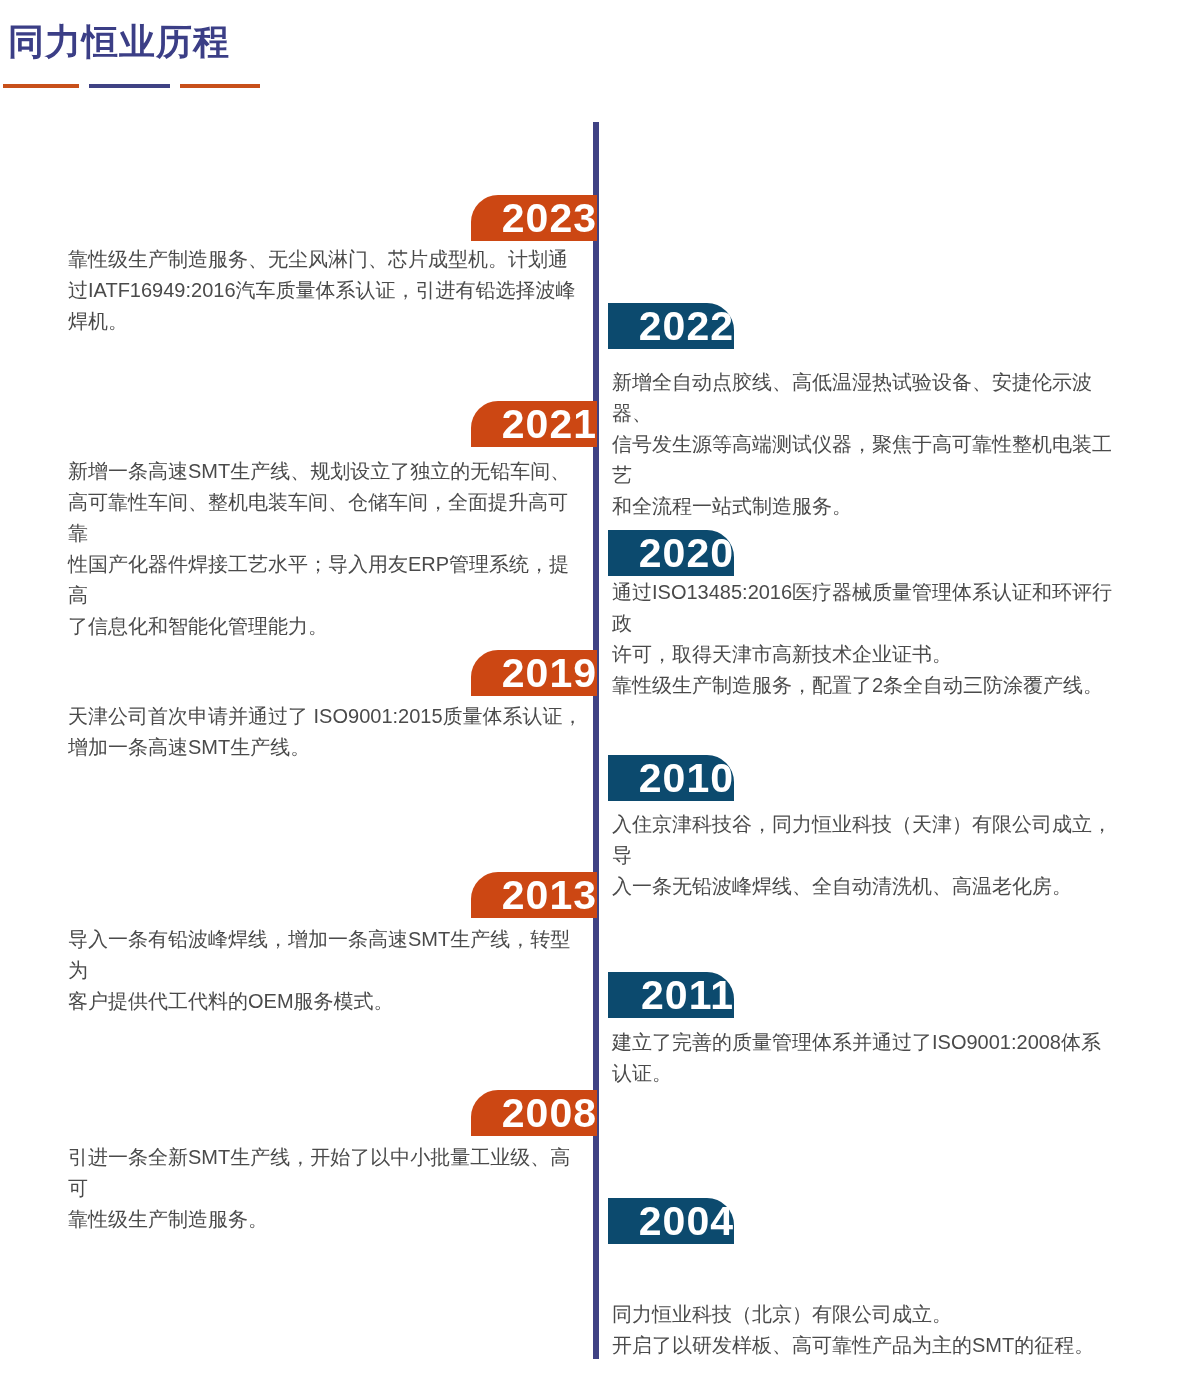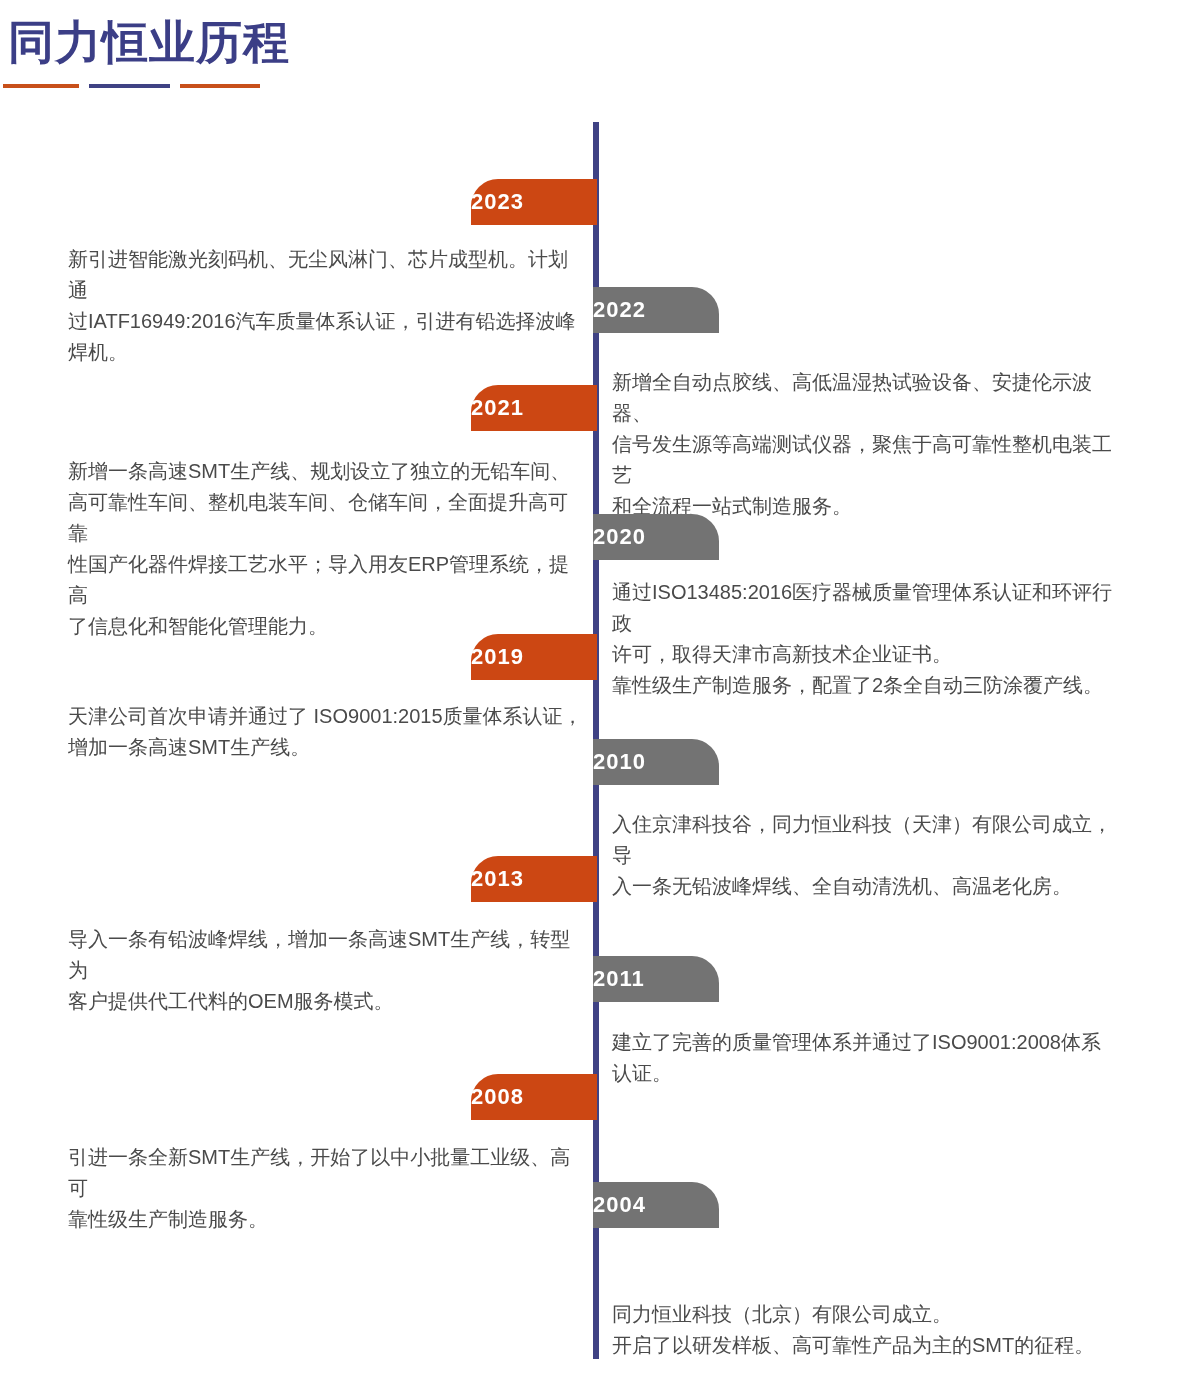--- a/index.html
+++ b/index.html
@@ -8,45 +8,46 @@
     width: 1200px; height: 1380px;
     position: relative;
     font-family: "Liberation Sans", "DejaVu Sans", sans-serif;
     overflow: hidden;
   }
   #stage { position: absolute; inset: 0; width: 1200px; height: 1380px; }
 
   
   .page-title {
     position: absolute; left: 8px; top: 20px;
-    font-size: 46px; font-weight: bold; line-height: 44px;
+    font-size: 36px; font-weight: bold; line-height: 44px;
     color: #3b3e86; letter-spacing: 1px; white-space: nowrap;
   }
   .title-underline { position: absolute; top: 84px; height: 4px; }
   .u-orange { background: #c8501a; }
   .u-indigo { background: #3f4284; }
   .u1 { left: 3px;   width: 76px; }
   .u2 { left: 89px;  width: 81px; }
   .u3 { left: 180px; width: 80px; }
 
   
   .timeline-line {
     position: absolute; left: 593px; top: 122px;
     width: 6px; height: 1237px; background: #3f4284;
   }
 
   
   .year-badge {
     position: absolute; width: 126px; height: 46px;
-    color: #ffffff; font-size: 22px; font-weight: bold;
-    line-height: 46px; text-align: left; letter-spacing: 1px;
+    color: #ffffff; font-size: 41px; font-weight: bold;
+    line-height: 46px; text-align: right; letter-spacing: 1px;
     z-index: 2;
+    margin-top: 16px;
   }
   .year-badge.left  { background: #cc4713; border-radius: 27px 0 0 0; left: 471px; }
-  .year-badge.right { background: #737373; border-radius: 0 27px 0 0; left: 593px; }
+  .year-badge.right { background: #0c4a6e; border-radius: 0 27px 0 0; left: 608px; }
 
   
   .milestone-text {
     position: absolute;
     font-size: 20px; line-height: 31px; color: #4a4a4a;
     white-space: pre-line;
   }
   .milestone-text.left  { left: 68px;  width: 516px; }
   .milestone-text.right { left: 612px; width: 505px; }
 </style>
@@ -57,21 +58,21 @@
 
   <h1 class="page-title">同力恒业历程</h1>
   <div class="title-underline u-orange u1"></div>
   <div class="title-underline u-indigo u2"></div>
   <div class="title-underline u-orange u3"></div>
 
   <div class="timeline-line"></div>
 
   <section>
     <div class="year-badge left" style="top:179px">2023</div>
-    <p class="milestone-text left" style="top:244px">新引进智能激光刻码机、无尘风淋门、芯片成型机。计划通
+    <p class="milestone-text left" style="top:244px">靠性级生产制造服务、无尘风淋门、芯片成型机。计划通
 过IATF16949:2016汽车质量体系认证，引进有铅选择波峰
 焊机。</p>
   </section>
 
   <section>
     <div class="year-badge right" style="top:287px">2022</div>
     <p class="milestone-text right" style="top:367px">新增全自动点胶线、高低温湿热试验设备、安捷伦示波器、
 信号发生源等高端测试仪器，聚焦于高可靠性整机电装工艺
 和全流程一站式制造服务。</p>
   </section>

